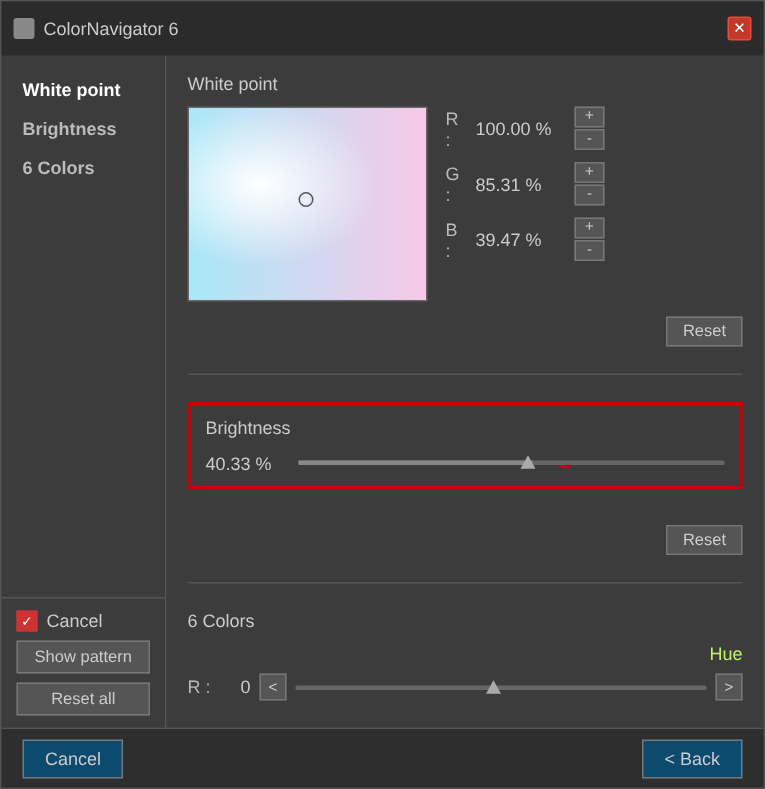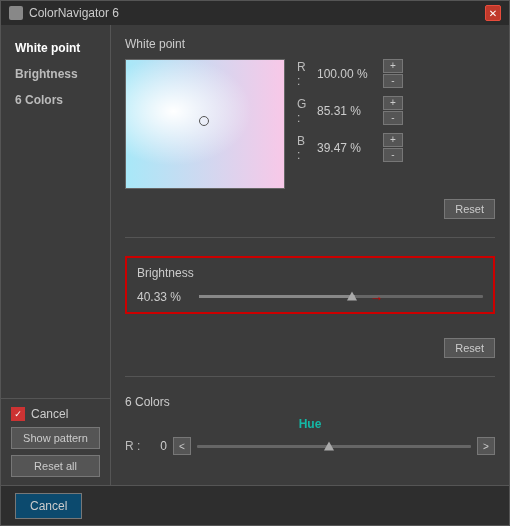--- a/index.html
+++ b/index.html
@@ -19,21 +19,21 @@
       height: 526px;
       background: #3c3c3c;
       border: 1px solid #555;
       display: flex;
       flex-direction: column;
     }
 
     
     .title-bar {
       background: #2b2b2b;
-      height: 24px;
+      height: 36px;
       display: flex;
       align-items: center;
       justify-content: space-between;
       padding: 0 8px;
       flex-shrink: 0;
     }
 
     .title-bar-title {
       color: #ccc;
       font-size: 12px;
@@ -279,24 +279,23 @@
       margin-bottom: 8px;
     }
 
     .hue-section {
       display: flex;
       flex-direction: column;
       gap: 6px;
     }
 
     .hue-title {
-      color: #14b8a6;
-      font-size: 12px;
-      text-align: center;
-      font-weight: bold;
+      color: #bef264;
+      font-size: 12px;
+      text-align: right;
     }
 
     .hue-row {
       display: flex;
       align-items: center;
       gap: 6px;
     }
 
     .hue-label {
       color: #bbb;
@@ -576,15 +575,16 @@
           </div>
         </div>
       </div>
 
     </div>
   </div>
 
   <div class="bottom-bar">
     <button class="bottom-btn">Cancel</button>
     <div class="bottom-center-btns">
+      <button class="bottom-btn">&lt; Back</button>
     </div>
   </div>
 </div>
 
 </body></html>

